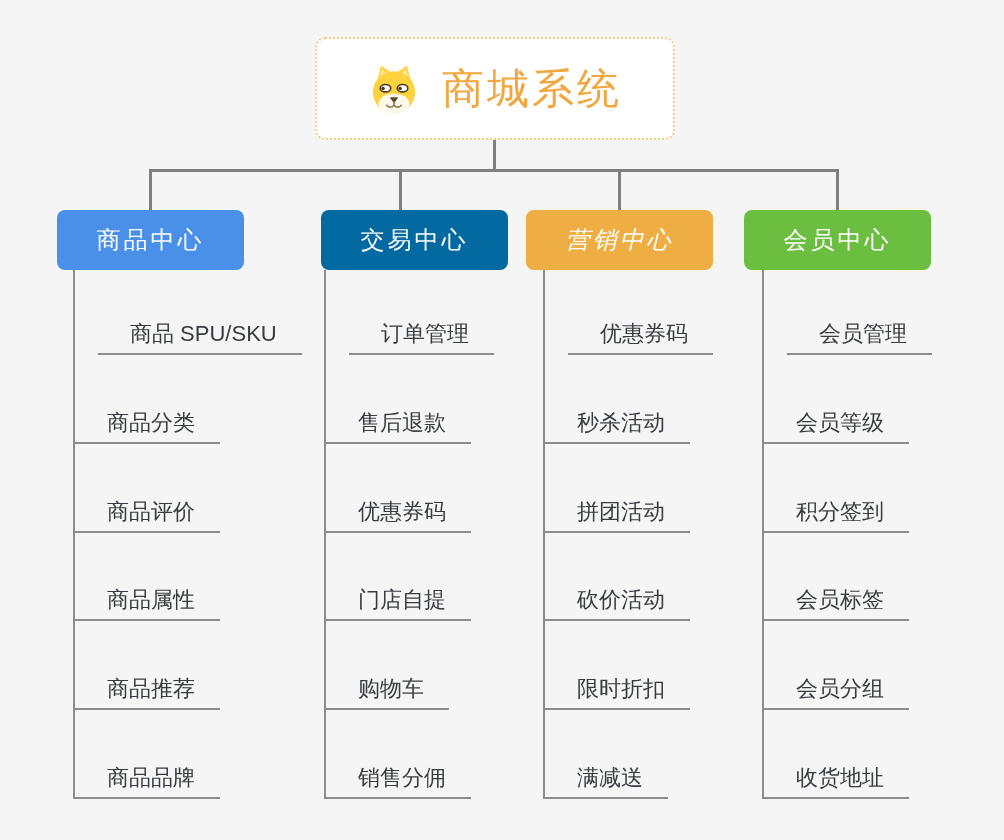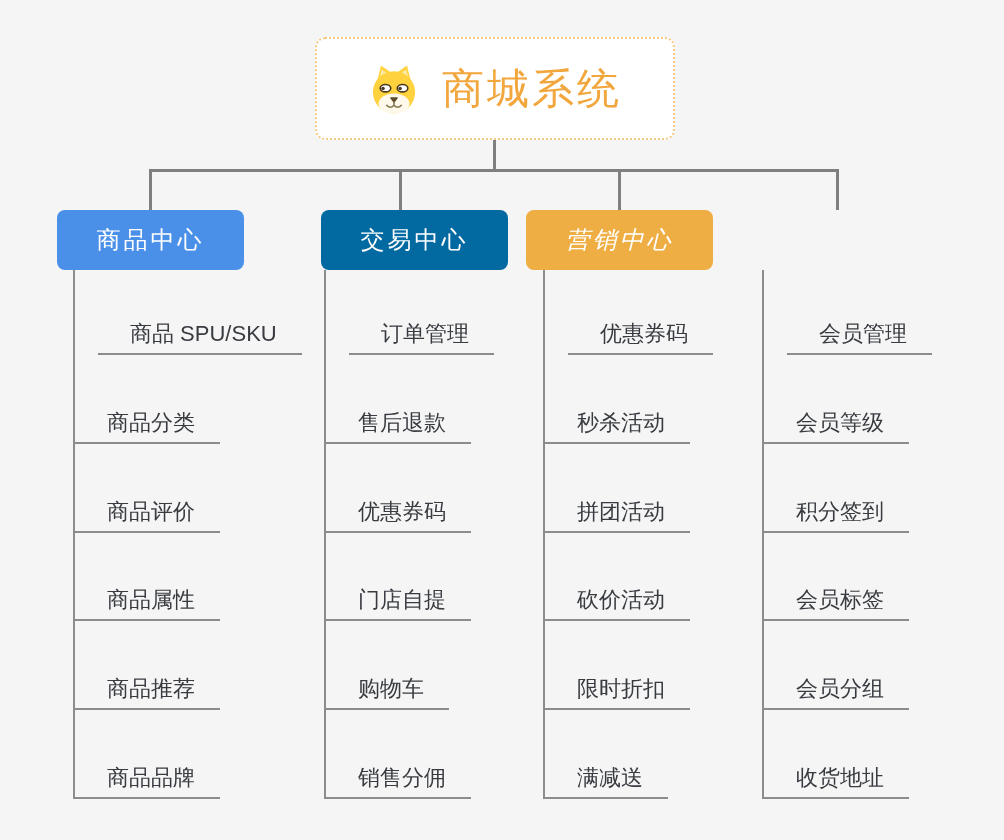--- a/index.html
+++ b/index.html
@@ -87,20 +87,21 @@
   <div class="line stub-root"></div>
   <div class="line trunk"></div>
   <div class="line drop-0"></div>
   <div class="line drop-1"></div>
   <div class="line drop-2"></div>
   <div class="line drop-3"></div>
 
   <div class="branch branch-0">商品中心</div>
   <div class="branch branch-1">交易中心</div>
   <div class="branch branch-2">营销中心</div>
+  <div class="branch branch-3">会员中心</div>
 
   <div class="col col-0">
     <div class="leaf row-0">商品 SPU/SKU</div>
     <div class="leaf row-1">商品分类</div>
     <div class="leaf row-2">商品评价</div>
     <div class="leaf row-3">商品属性</div>
     <div class="leaf row-4">商品推荐</div>
     <div class="leaf row-5">商品品牌</div>
   </div>
 

